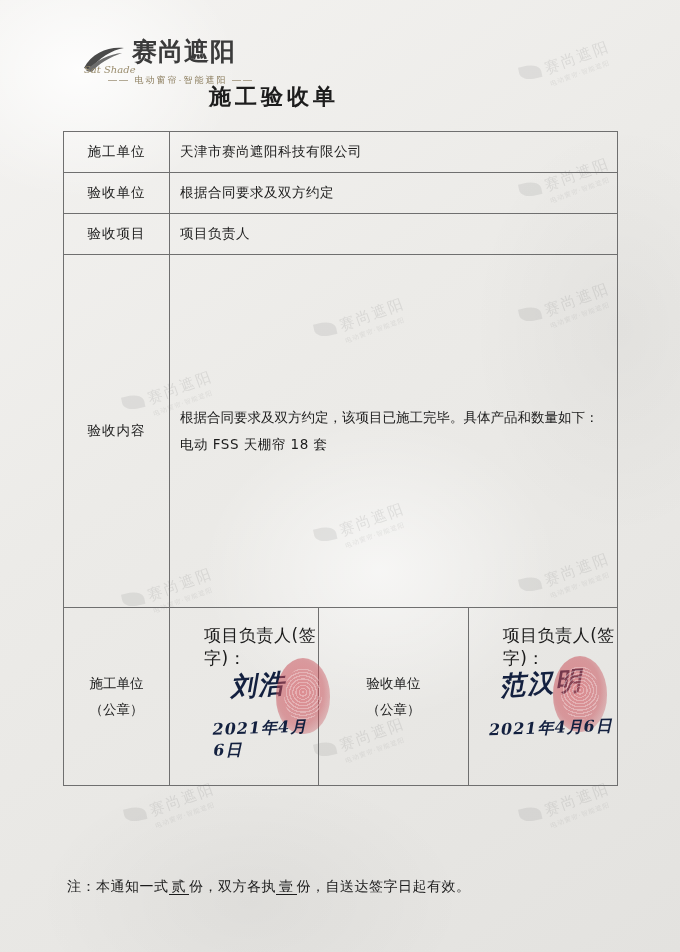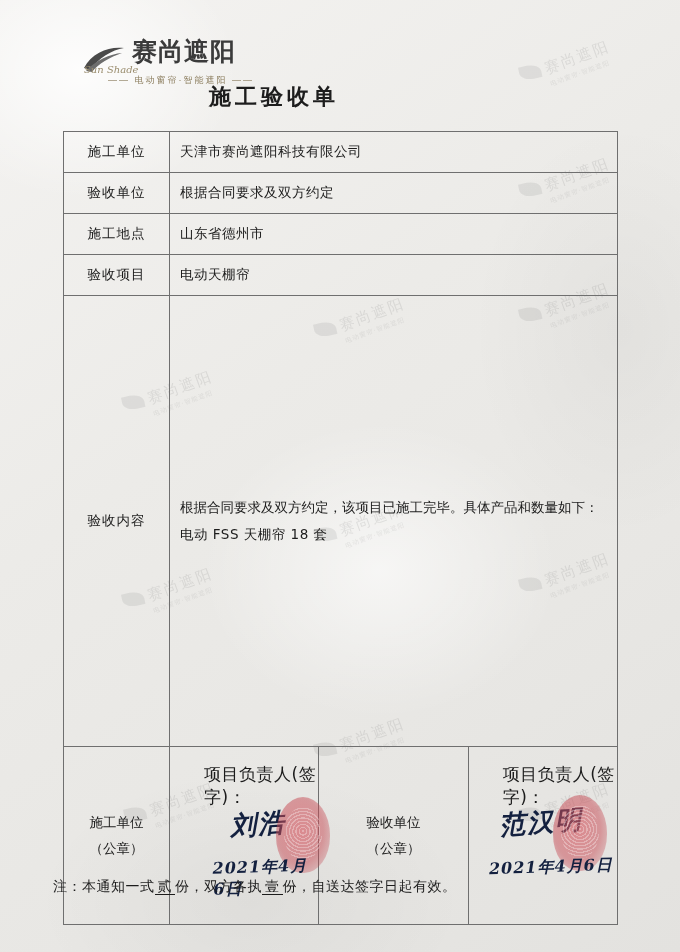--- a/index.html
+++ b/index.html
@@ -136,21 +136,21 @@
   td.lbl {
     width: 85px;
     text-align: center;
     letter-spacing: 1px;
   }
   td.val {
     text-align: left;
     letter-spacing: 0.5px;
   }
   tr.row { height: 41px; }
-  tr.content-row { height: 451px; }
+  tr.content-row { height: 353px; }
   tr.sign-row { height: 178px; }
 
   td.content-cell {
     vertical-align: top;
     padding-top: 15px;
     line-height: 2.0;
   }
   td.content-cell .line2 {
     letter-spacing: 0.5px;
   }
@@ -205,21 +205,21 @@
     content: "";
     position: absolute;
     left: 8px; top: 10px; right: 8px; bottom: 12px;
     border-radius: 50%;
     background: repeating-radial-gradient(circle at 50% 45%, rgba(255,255,255,0.30) 0 1.2px, rgba(255,255,255,0) 1.2px 3.2px);
   }
 
   
   #note {
     position: absolute;
-    left: 53px;
+    left: 67px;
     top: 878px;
     font-size: 14px;
     color: #1c1c1c;
     font-family: "DejaVu Sans", sans-serif;
     letter-spacing: 0.5px;
   }
   #note .ul {
     border-bottom: 1px solid #1c1c1c;
     padding: 0 3px;
   }
@@ -267,43 +267,39 @@
   <div class="wm" style="left:150px; top:790px;">
     <span class="leaf"></span><span>赛尚遮阳</span><span class="sub">电动窗帘·智能遮阳</span>
   </div>
 
   <div id="logo">
     <svg class="mark" viewBox="0 0 44 30">
       <path d="M2 24 C10 8, 28 2, 42 4 C30 6, 16 14, 9 26 Z" fill="#4a4a4a"></path>
       <path d="M4 27 C14 16, 28 10, 40 9 C28 13, 16 20, 10 28 Z" fill="#6d6d6d"></path>
     </svg>
     <div class="brand">赛尚遮阳</div>
-    <div class="sunshade-script">Sun Shade</div>
+    <div class="sunshade-script">Sat Shade</div>
     <div class="tagline">—— 电动窗帘·智能遮阳 ——</div>
   </div>
 
   <div id="doc-title">施工验收单</div>
 
   <table id="tbl">
     <tbody>
         <tr class="row">
       <td class="lbl">施工单位</td>
       <td class="val" colspan="3">天津市赛尚遮阳科技有限公司</td>
     </tr>
     <tr class="row">
       <td class="lbl">验收单位</td>
       <td class="val" colspan="3">根据合同要求及双方约定</td>
     </tr>
     <tr class="row">
-      <td class="lbl">施工地点</td>
-      <td class="val" colspan="3">山东省德州市</td>
-    </tr>
-    <tr class="row">
       <td class="lbl">验收项目</td>
-      <td class="val" colspan="3">电动天棚帘</td>
+      <td class="val" colspan="3">项目负责人</td>
     </tr>
     <tr class="content-row">
       <td class="content-lbl">验收内容</td>
       <td class="content-cell" colspan="3">
         <div>根据合同要求及双方约定，该项目已施工完毕。具体产品和数量如下：</div>
         <div class="line2">电动 FSS 天棚帘       18 套</div>
       </td>
     </tr>
     <tr class="sign-row">
       <td class="sign-lbl">

